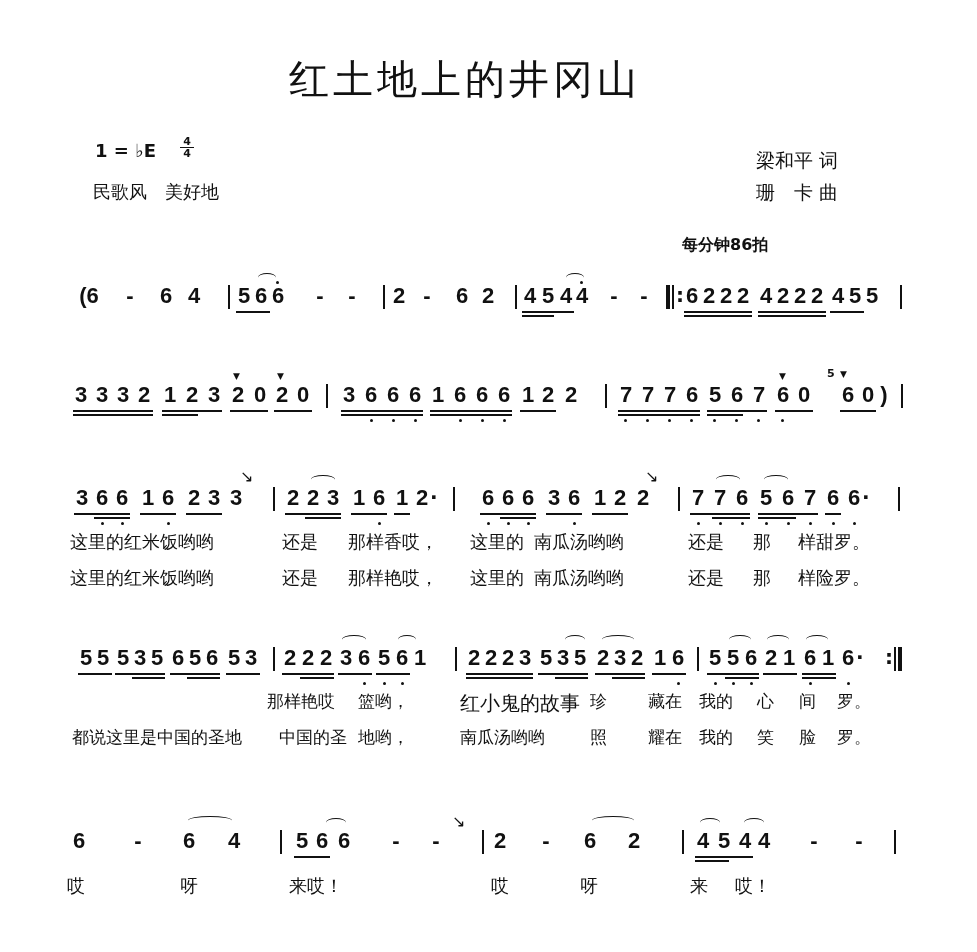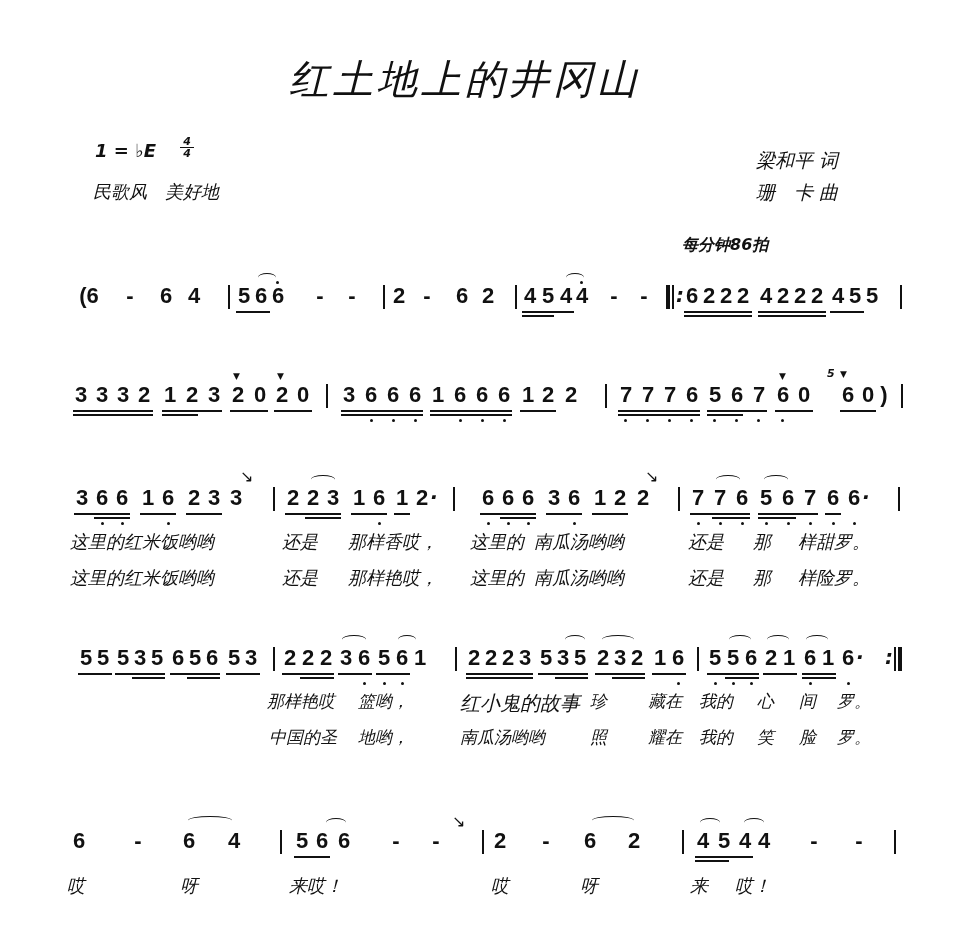--- a/index.html
+++ b/index.html
@@ -1,18 +1,18 @@
 <!DOCTYPE html>
 <html><head>
 <meta charset="utf-8">
 <style>
   html,body{margin:0;padding:0;background:#fff;}
   body{width:977px;height:952px;position:relative;overflow:hidden;color:#111;
        font-family:"DejaVu Sans","Liberation Sans",sans-serif;}
-  .abs{position:absolute;font-style:italic;}
+  .abs{position:absolute;}
   .title{left:0;width:930px;top:52px;text-align:center;font-size:40px;letter-spacing:4px;font-weight:normal;}
   .meta{font-size:18px;}
   .key{font-size:18px;font-weight:bold;}
   .row{position:absolute;left:0;width:977px;height:60px;}
   .n{position:absolute;font-family:"Liberation Sans",sans-serif;font-weight:bold;font-size:22px;line-height:26px;width:16px;text-align:center;}
   .bar{position:absolute;width:2px;height:24px;background:#111;}
   .ul{position:absolute;height:1.6px;background:#111;}
   .dot{position:absolute;width:3px;height:3px;border-radius:50%;background:#111;}
   .tie{position:absolute;border-top:1.6px solid #111;border-radius:50% 50% 0 0;height:8px;}
   .acc{position:absolute;font-size:9px;line-height:9px;}
@@ -349,21 +349,22 @@
   <span class="lyr" style="left:267px;top:0;font-size:17px;">那样艳哎</span>
   <span class="lyr" style="left:358px;top:0;font-size:17px;">篮哟，</span>
   <span class="lyr" style="left:460px;top:0;font-size:20px;">红小鬼的故事</span>
   <span class="lyr" style="left:590px;top:0;font-size:17px;">珍</span>
   <span class="lyr" style="left:648px;top:0;font-size:17px;">藏在</span>
   <span class="lyr" style="left:699px;top:0;font-size:17px;">我的</span>
   <span class="lyr" style="left:757px;top:0;font-size:17px;">心</span>
   <span class="lyr" style="left:799px;top:0;font-size:17px;">间</span>
   <span class="lyr" style="left:837px;top:0;font-size:17px;">罗。</span>
 
-  <span class="lyr" style="left:269px;top:36px;font-size:17px;">中国的圣</span>
+  <span class="lyr" style="left:72px;top:36px;font-size:17px;">都说这里是中国的圣地</span>
+  <span class="lyr" style="left:279px;top:36px;font-size:17px;">中国的圣</span>
   <span class="lyr" style="left:358px;top:36px;font-size:17px;">地哟，</span>
   <span class="lyr" style="left:460px;top:36px;font-size:17px;">南瓜汤哟哟</span>
   <span class="lyr" style="left:590px;top:36px;font-size:17px;">照</span>
   <span class="lyr" style="left:648px;top:36px;font-size:17px;">耀在</span>
   <span class="lyr" style="left:699px;top:36px;font-size:17px;">我的</span>
   <span class="lyr" style="left:757px;top:36px;font-size:17px;">笑</span>
   <span class="lyr" style="left:799px;top:36px;font-size:17px;">脸</span>
   <span class="lyr" style="left:837px;top:36px;font-size:17px;">罗。</span>
 </div>
 

